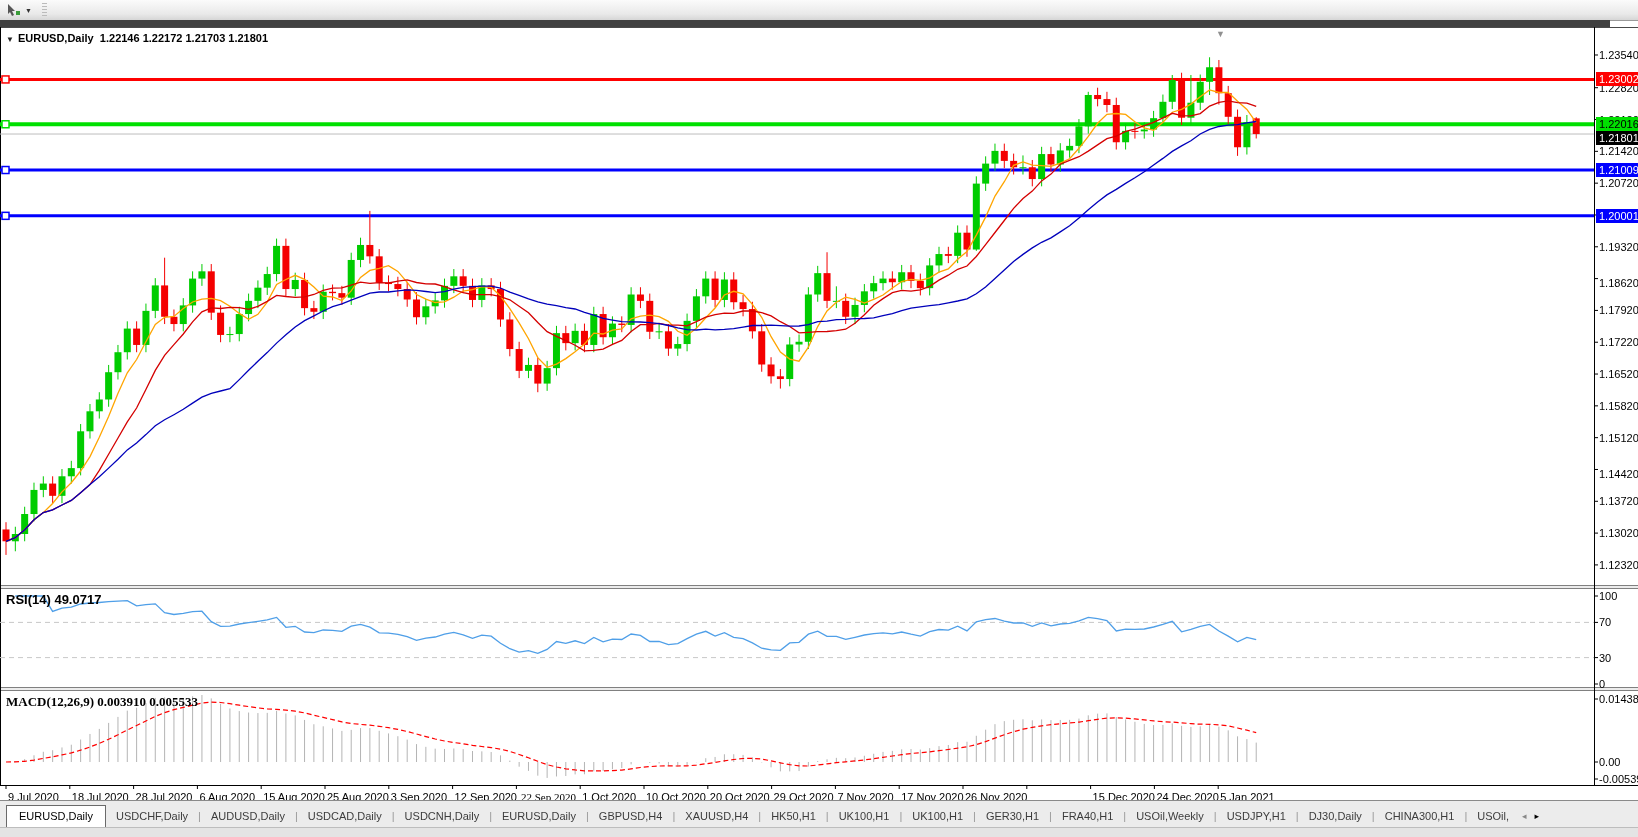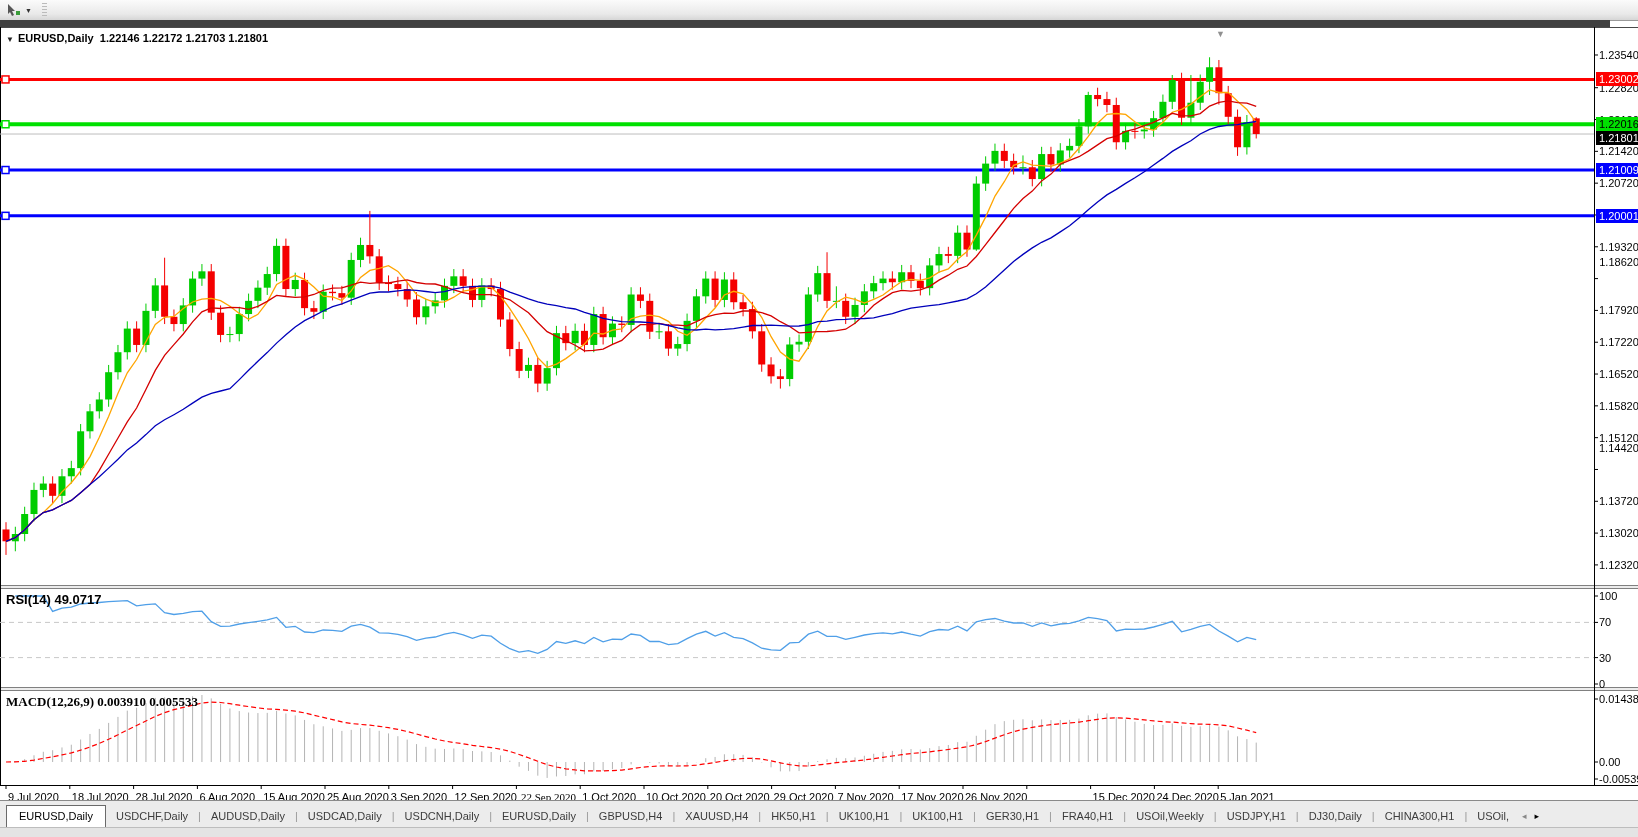--- a/index.html
+++ b/index.html
@@ -537,27 +537,27 @@
   <div class="pane-label" style="left: 6px; top: 565px;" id="rsi-label">RSI(14) 49.0717</div>
   <div class="pane-label" style="left: 6px; top: 667px; font-family: Liberation Serif, serif;" id="macd-label">MACD(12,26,9) 0.003910 0.005533</div>
   <div id="labels-layer">
       <div class="axis-label" style="top: 21.9957px;">1.23540</div>
       <div class="axis-label" style="top: 54.7177px;">1.22820</div>
       <div class="axis-label" style="top: 86.5307px;">1.22120</div>
       <div class="axis-label" style="top: 118.344px;">1.21420</div>
       <div class="axis-label" style="top: 150.157px;">1.20720</div>
       <div class="axis-label" style="top: 181.97px;">1.20020</div>
       <div class="axis-label" style="top: 213.783px;">1.19320</div>
-      <div class="axis-label" style="top: 229px; text-align: right;">1.18620</div>
+      <div class="axis-label" style="top: 250px;">1.18620</div>
       <div class="axis-label" style="top: 277.409px;">1.17920</div>
       <div class="axis-label" style="top: 309.222px;">1.17220</div>
       <div class="axis-label" style="top: 341.034px;">1.16520</div>
       <div class="axis-label" style="top: 372.847px;">1.15820</div>
       <div class="axis-label" style="top: 404.66px;">1.15120</div>
-      <div class="axis-label" style="top: 415px;">1.14420</div>
+      <div class="axis-label" style="top: 441px;">1.14420</div>
       <div class="axis-label" style="top: 468.286px;">1.13720</div>
       <div class="axis-label" style="top: 500.099px;">1.13020</div>
       <div class="axis-label" style="top: 531.912px;">1.12320</div>
       <div class="axis-label" style="top: 563px;">100</div>
       <div class="axis-label" style="top: 589.4px;">70</div>
       <div class="axis-label" style="top: 624.6px;">30</div>
       <div class="axis-label" style="top: 651px;">0</div>
       <div class="axis-label" style="top: 666px;">0.014384</div>
       <div class="axis-label" style="top: 729px;">0.00</div>
       <div class="axis-label" style="top: 746px;">-0.005396</div>

